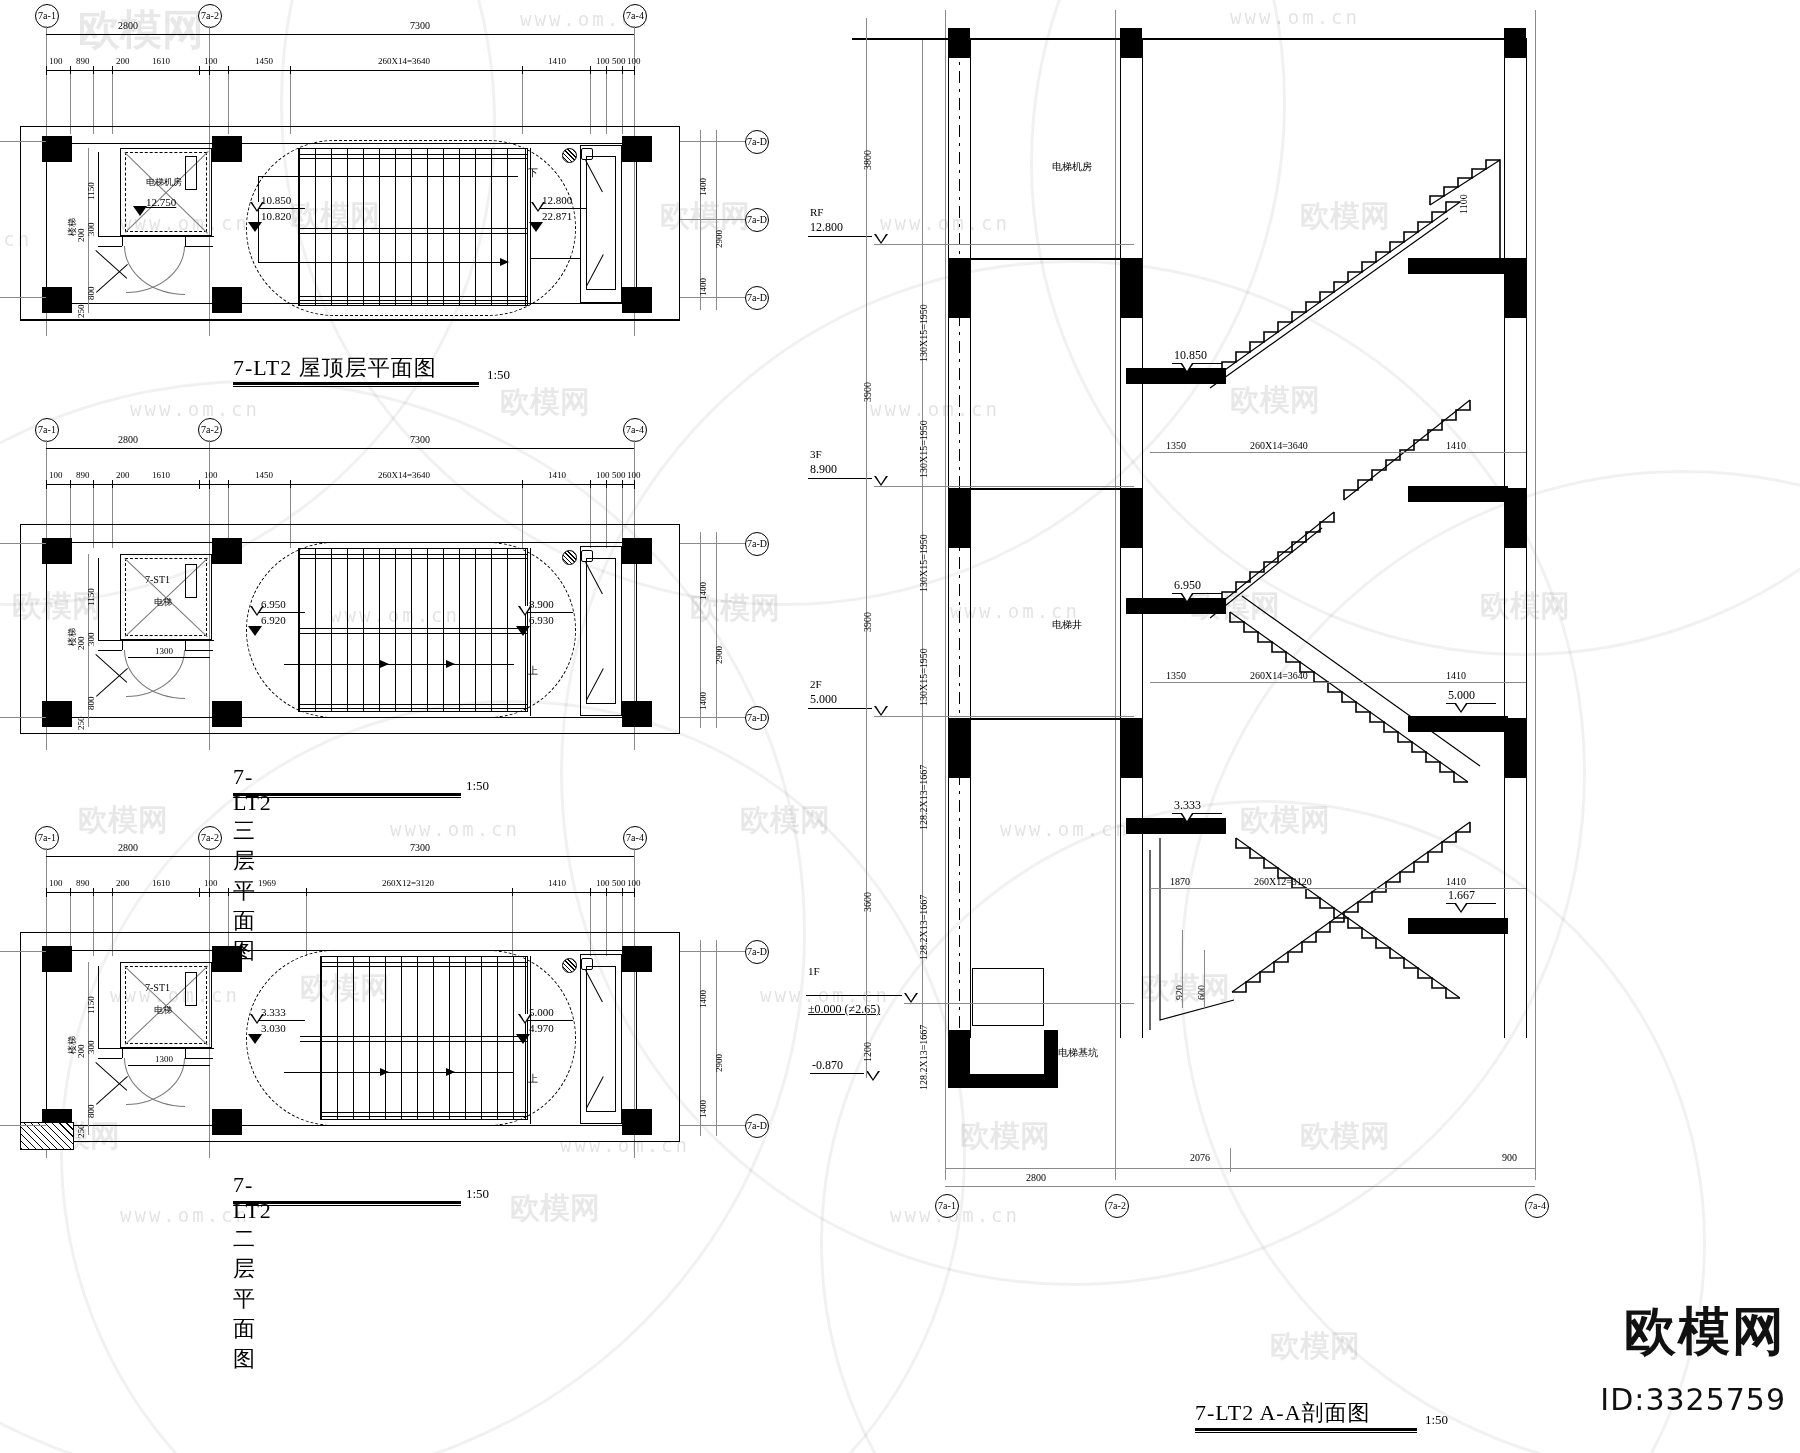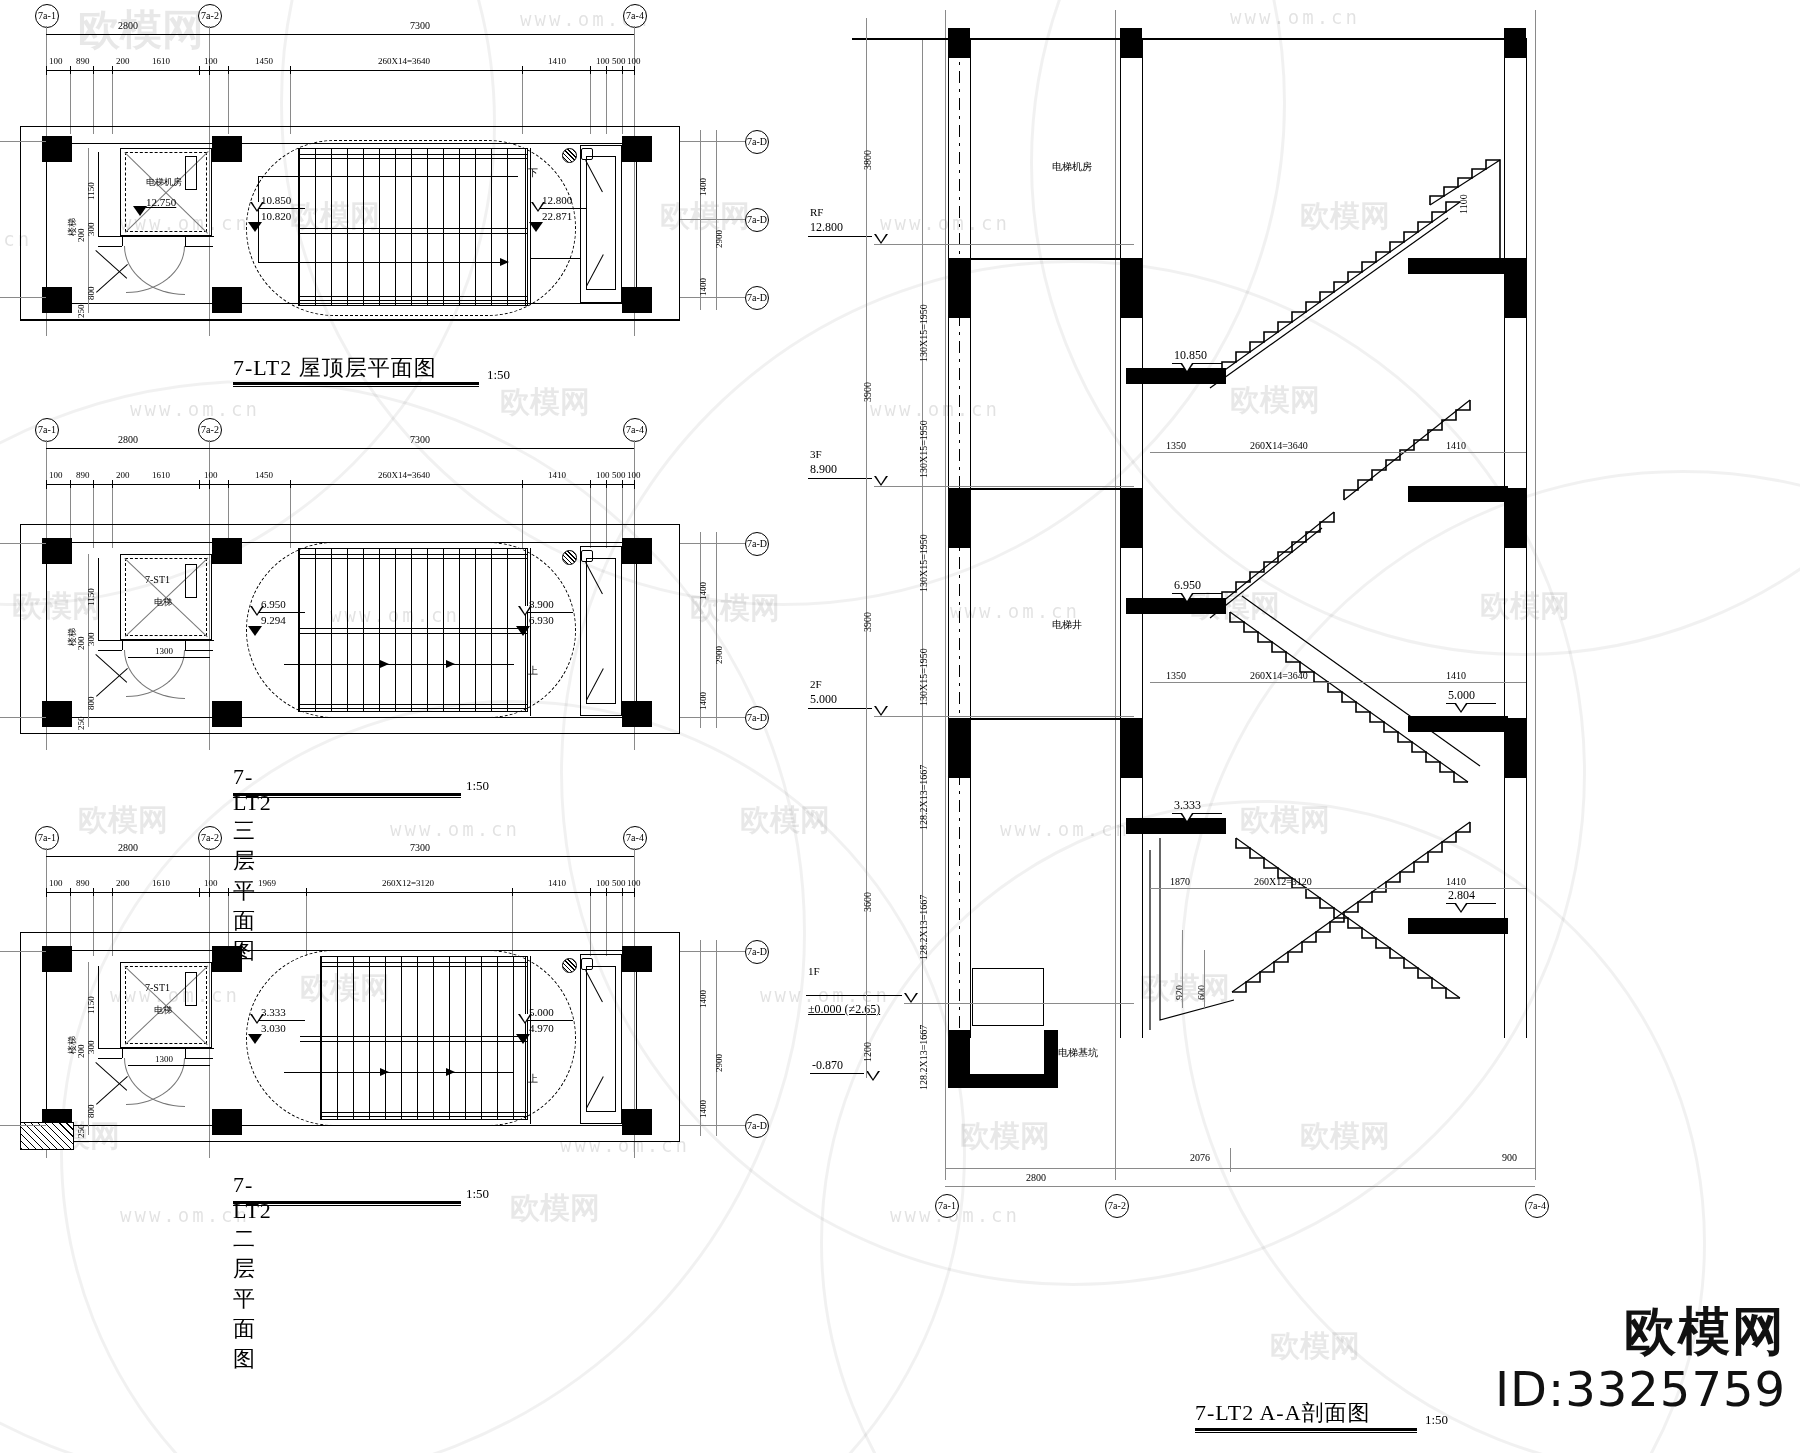--- a/index.html
+++ b/index.html
@@ -44,21 +44,21 @@
       font-family:"DejaVu Sans",sans-serif;}
   .wmtxt{position:absolute;color:#000;opacity:.11;font-size:19px;letter-spacing:3px;
       font-family:"DejaVu Sans Mono",monospace;pointer-events:none;}
   .wmarc{position:absolute;border:3px solid rgba(0,0,0,.055);border-radius:50%;
       pointer-events:none;background:transparent;}
 
   
   .brand{position:absolute;right:14px;bottom:86px;font-family:"DejaVu Sans",sans-serif;
          font-weight:bold;font-size:52px;letter-spacing:2px;color:#111;}
   .brandid{position:absolute;right:14px;bottom:36px;font-family:"DejaVu Sans",sans-serif;
-         font-size:48px;color:#111;letter-spacing:1px;}
+         font-size:30px;color:#111;letter-spacing:1px;}
 
   .stairtreads{position:absolute;}
   .stairtreads i{position:absolute;top:0;bottom:0;width:1px;background:#000;}
 
   .arrowR{position:absolute;width:0;height:0;border-top:4px solid transparent;
           border-bottom:4px solid transparent;border-left:9px solid #000;}
   .lvlmark{position:absolute;width:0;height:0;border-left:7px solid transparent;
           border-right:7px solid transparent;border-top:10px solid #000;}
   .lvlhollow{position:absolute;width:14px;height:10px;}
   .lvlhollow:before{content:"";position:absolute;left:0;top:0;width:0;height:0;
@@ -417,21 +417,21 @@
 
     <div class="dashbox" style="left:246px;top:128px;width:330px;height:176px;border-radius:88px;"></div>
 
     <div class="ln hl" style="left:284px;top:250px;width:230px;"></div>
     <div class="arrowR" style="left:380px;top:246px;"></div>
     <div class="arrowR" style="left:446px;top:246px;"></div>
     <div class="t t10" style="left:528px;top:250px;">上</div>
 
     <div class="t t11" style="left:261px;top:184px;">6.950</div>
     <div class="ln hl" style="left:259px;top:198px;width:46px;"></div>
-    <div class="t t11" style="left:261px;top:200px;">9.294</div>
+    <div class="t t11" style="left:261px;top:200px;">6.920</div>
     <div class="lvlhollow" style="left:250px;top:192px;"></div>
     <div class="lvlmark" style="left:248px;top:212px;"></div>
 
     <div class="t t11" style="left:529px;top:184px;">8.900</div>
     <div class="ln hl" style="left:527px;top:198px;width:46px;"></div>
     <div class="t t11" style="left:529px;top:200px;">6.930</div>
     <div class="lvlhollow" style="left:518px;top:192px;"></div>
     <div class="lvlmark" style="left:516px;top:212px;"></div>
 
     <div class="box" style="left:580px;top:132px;width:42px;height:170px;"></div>
@@ -790,21 +790,21 @@
       <div class="t t12" style="left:344px;top:798px;">3.333</div>
       <div class="ln hl" style="left:342px;top:813px;width:50px;"></div>
       <div class="lvlhollow" style="left:350px;top:813px;"></div>
     </div>
     <div>
       <div class="t t12" style="left:618px;top:688px;">5.000</div>
       <div class="ln hl" style="left:616px;top:703px;width:50px;"></div>
       <div class="lvlhollow" style="left:624px;top:703px;"></div>
     </div>
     <div>
-      <div class="t t12" style="left:618px;top:888px;">2.804</div>
+      <div class="t t12" style="left:618px;top:888px;">1.667</div>
       <div class="ln hl" style="left:616px;top:903px;width:50px;"></div>
       <div class="lvlhollow" style="left:624px;top:903px;"></div>
     </div>
 
     <div class="ln hl lt" style="left:320px;top:452px;width:376px;"></div>
     <div class="t t10" style="left:336px;top:440px;">1350</div>
     <div class="t t10" style="left:420px;top:440px;">260X14=3640</div>
     <div class="t t10" style="left:616px;top:440px;">1410</div>
 
     <div class="ln hl lt" style="left:320px;top:682px;width:376px;"></div>

